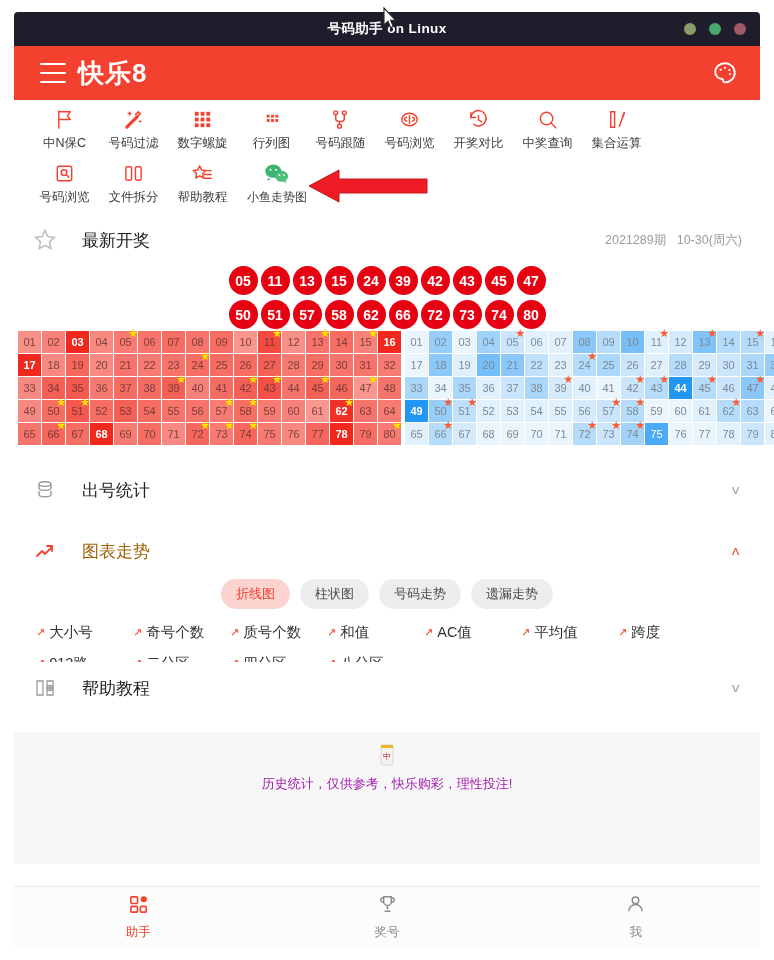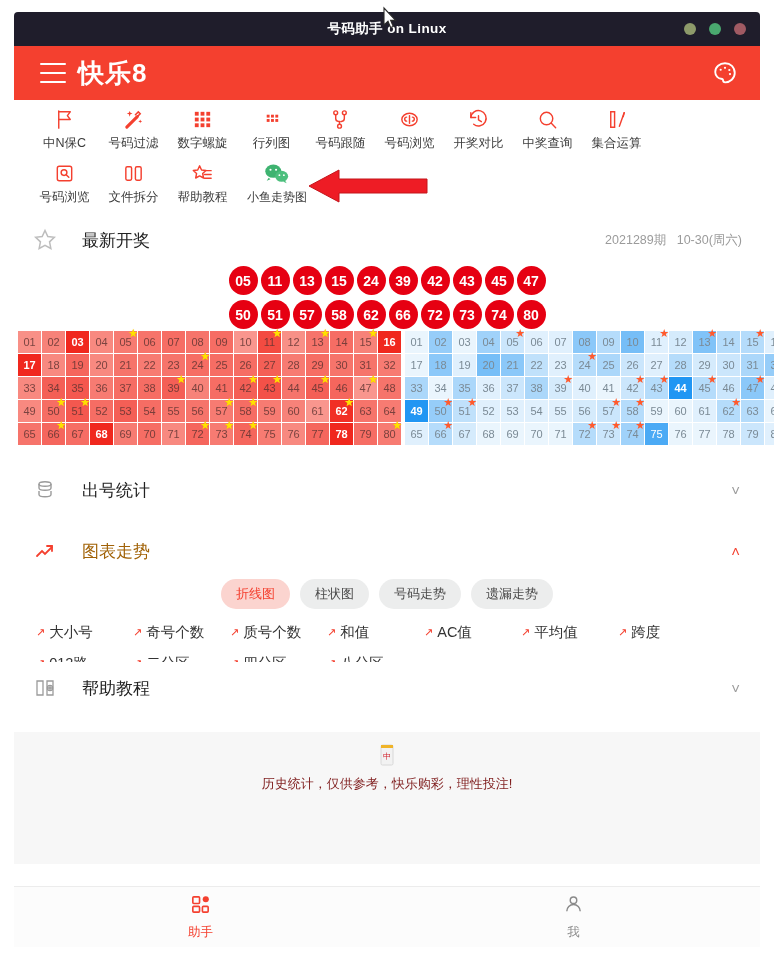--- a/index.html
+++ b/index.html
@@ -97,21 +97,21 @@
   .link-row{display:flex;margin-bottom:12px;}
   .lk{display:flex;align-items:center;gap:4px;font-size:14.5px;color:#333;cursor:pointer;}
   .lk .ar{color:#f4402f;font-size:11px;}
 
   
   .note{
     position:absolute;left:14px;top:732px;width:746px;height:120px;background:#f7f7f7;
     display:flex;flex-direction:column;align-items:center;padding-top:12px;
   }
   .note-ico{width:16px;height:22px;margin-bottom:8px;}
-  .note-line{font-size:13px;color:#7f1d1d;line-height:20px;}
+  .note-line{font-size:13px;color:#a21caf;line-height:20px;}
 
   
   .bottomnav{
     position:absolute;left:14px;top:886px;width:746px;height:60px;background:#fcfcfc;
     border-top:1px solid #ececec;display:flex;
   }
   .nav-item{flex:1;display:flex;flex-direction:column;align-items:center;justify-content:center;gap:4px;cursor:pointer;}
   .nav-lab{font-size:12.5px;color:#8a8a8a;}
   .nav-item.active .nav-lab{color:#f4402f;}
 
@@ -629,20 +629,30 @@
           <rect x="4" y="14" width="7" height="6" rx="1"></rect>
           <rect x="14" y="14" width="6" height="6" rx="1"></rect>
           <circle cx="17.5" cy="6.5" r="3.2" fill="#f4402f" stroke="none"></circle>
         </svg>
       </span>
       <span class="nav-lab">助手</span>
     </div>
     <div class="nav-item">
       <span>
         <svg width="23" height="23" viewBox="0 0 24 24" fill="none" stroke="#8a8a8a" stroke-width="1.5">
+          <path d="M8 4h8v5a4 4 0 01-8 0z"></path>
+          <path d="M8 5.5H5.5A2.5 2.5 0 008 9.5M16 5.5h2.5A2.5 2.5 0 0116 9.5"></path>
+          <path d="M12 13v4M9 19h6"></path>
+        </svg>
+      </span>
+      <span class="nav-lab">奖号</span>
+    </div>
+    <div class="nav-item">
+      <span>
+        <svg width="23" height="23" viewBox="0 0 24 24" fill="none" stroke="#8a8a8a" stroke-width="1.5">
           <circle cx="12" cy="7.5" r="3.4"></circle>
           <path d="M5 19a7 7 0 0114 0"></path>
         </svg>
       </span>
       <span class="nav-lab">我</span>
     </div>
   </div>
 
   <div class="arrow">
     <svg width="120" height="44" viewBox="0 0 120 44">

